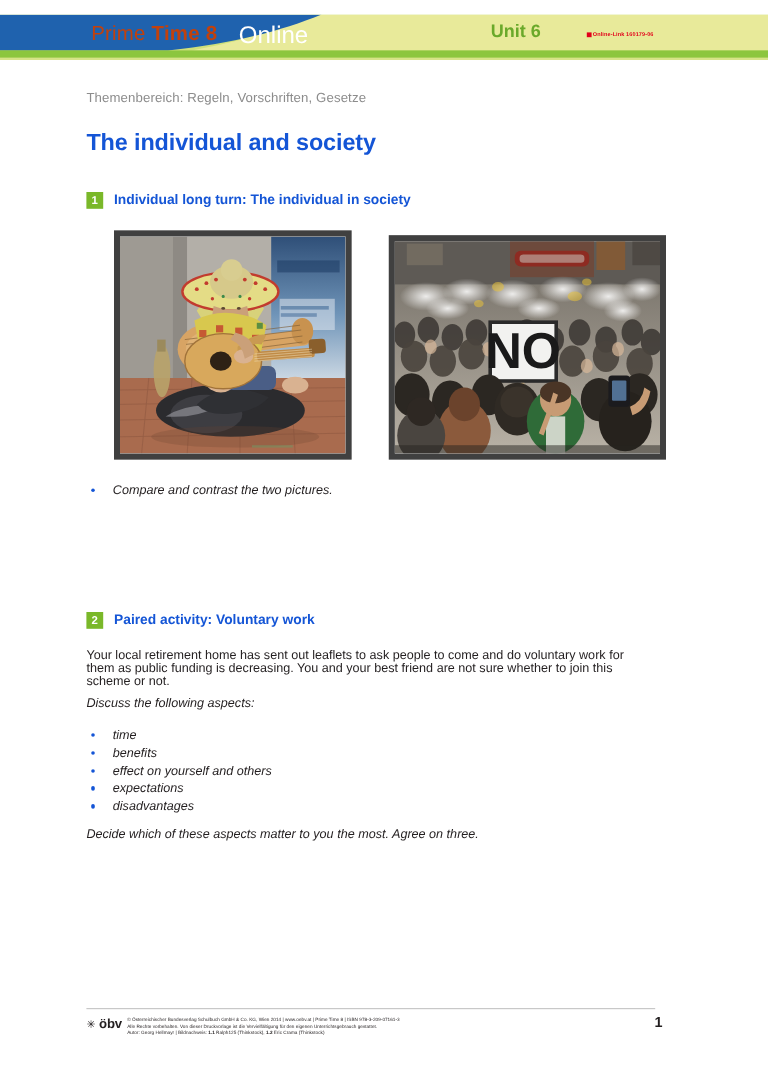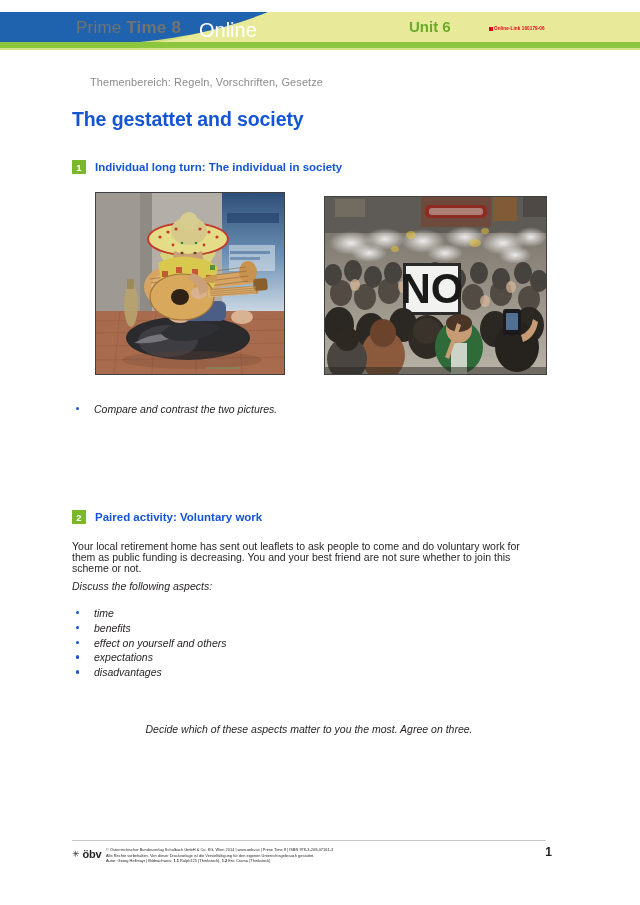--- a/index.html
+++ b/index.html
@@ -21,21 +21,21 @@
     position: absolute;
     left: 0; top: 12px;
     width: 640px; height: 38px;
     overflow: hidden;
   }
   .banner svg { display: block; }
   .banner-title {
     position: absolute;
     left: 76px; top: 6px;
     font-size: 17px;
-    color: #737373;
+    color: #c2410c;
     letter-spacing: 0.2px;
     white-space: nowrap;
   }
   .banner-title .t-light { font-weight: 400; }
   .banner-title .t-bold  { font-weight: 700; }
   .banner-online {
     position: absolute;
     left: 199px; top: 7px;
     font-size: 20px;
     font-weight: 400;
@@ -74,21 +74,20 @@
     position: absolute;
     left: 0; top: 0;
     width: 640px;
   }
   .topic {
     position: absolute;
     left: 72px; top: 76px;
     font-size: 11px;
     color: #8c8c8c;
     letter-spacing: 0.1px;
-    margin-left: 18px;
   }
   .doc-title {
     position: absolute;
     left: 72px; top: 108px;
     font-size: 19.5px;
     font-weight: 700;
     color: #1455d6;
     letter-spacing: -0.1px;
   }
 
@@ -116,21 +115,21 @@
     font-weight: 700;
     color: #1455d6;
     white-space: nowrap;
   }
   #task1-head { top: 160px; }
   #task2-head { top: 510px; }
 
   
   .photo {
     position: absolute;
-    border: 1px solid #404040;
+    border: 5px solid #404040;
     overflow: hidden;
     background: #cccccc;
   }
   #photo-busker { left: 95px; top: 192px; width: 188px; height: 181px; }
   #photo-protest { left: 324px; top: 196px; width: 221px; height: 177px; }
   .photo svg { display: block; width: 100%; height: 100%; }
 
   
   ul.bullets {
     position: absolute;
@@ -162,21 +161,21 @@
   .para {
     position: absolute;
     left: 72px;
     width: 474px;
     font-size: 10.5px;
     line-height: 11px;
     color: #231f20;
   }
   #para-intro { top: 541px; }
   #para-discuss { top: 581px; font-style: italic; }
-  #para-decide { top: 724px; font-style: italic; text-align: center; }
+  #para-decide { top: 690px; font-style: italic; }
 
   
   .footer-rule {
     position: absolute;
     left: 72px; top: 840px;
     width: 474px;
     border-top: 0.6px solid #c8c8c8;
   }
   .logo {
     position: absolute;
@@ -235,21 +234,21 @@
   <div class="banner-unit">Unit 6</div>
   <div class="online-link">
     <span class="ol-flag"></span><span>Online-Link</span>
     <span class="ol-code">160179-06</span>
   </div>
 </div>
 
 <div class="content">
 
   <div class="topic">Themenbereich: Regeln, Vorschriften, Gesetze</div>
-  <div class="doc-title">The gestattet and society</div>
+  <div class="doc-title">The individual and society</div>
 
   <div class="task-head" id="task1-head">
     <span class="task-num">1</span>
     <span class="task-label">Individual long turn: The individual in society</span>
   </div>
 
   <div class="photo" id="photo-busker">
     <svg viewBox="0 0 188 181" preserveAspectRatio="none">
       <defs>
         <linearGradient id="wallg" x1="0" y1="0" x2="0" y2="1">

